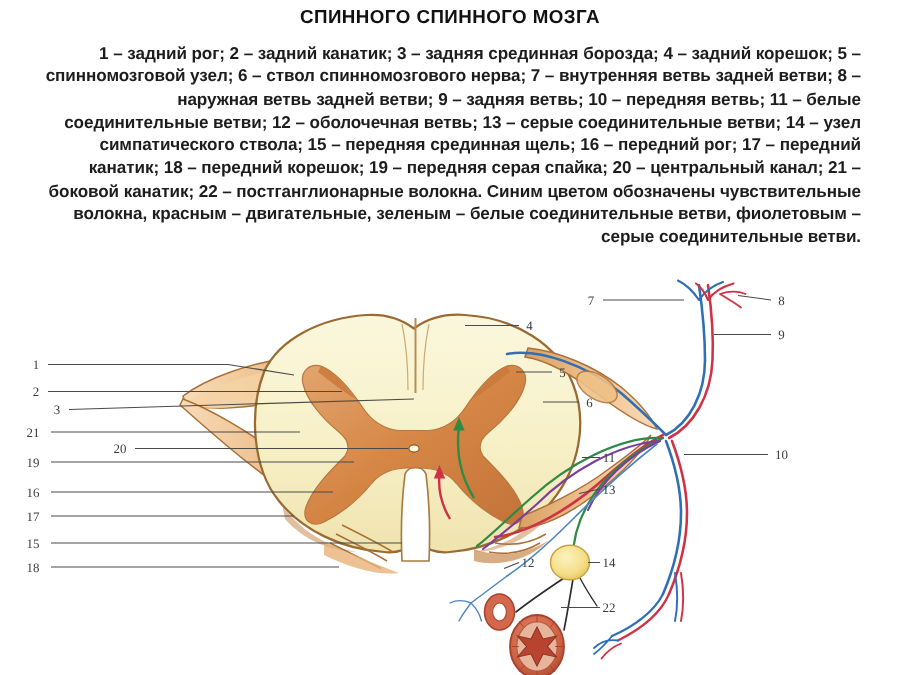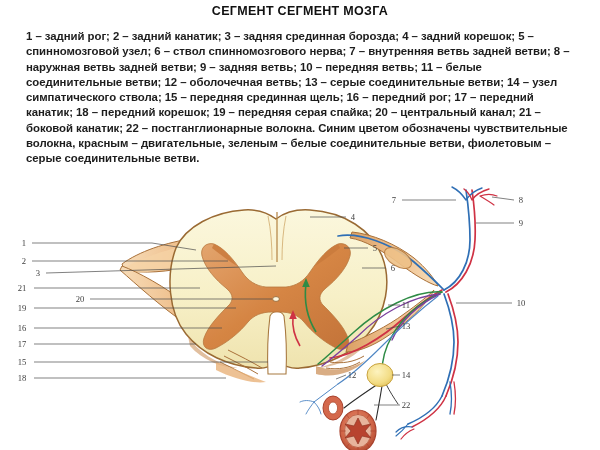--- a/index.html
+++ b/index.html
@@ -19,21 +19,21 @@
     text-align:center;
     font-size:12.5px;
     font-weight:bold;
     letter-spacing:.3px;
     color:#111;
   }
 
   .legend{
     position:absolute;
     top:29px;left:26px;width:548px;
-    text-align:left;
+    text-align:right;
     font-size:11.4px;
     font-weight:bold;
     line-height:15.3px;
     color:#1d1d1d;
     letter-spacing:-0.05px;
   }
 
   .figure{
     position:absolute;
     top:186px;left:0;width:600px;height:264px;
@@ -45,21 +45,21 @@
     font-size:8.6px;
     fill:#3c3c3c;
   }
   .leader{stroke:#4a4a4a;stroke-width:.7;fill:none;}
 </style>
 </head>
 <body>
 
 <div id="page">
 
-  <div class="title">СЕГМЕНТ СЕГМЕНТ МОЗГА</div>
+  <div class="title">СПИННОГО СПИННОГО МОЗГА</div>
 
   <div class="legend">1 – задний рог; 2 – задний канатик; 3 – задняя срединная борозда; 4 – задний корешок; 5 – спинномозговой узел; 6 – ствол спинномозгового нерва; 7 – внутренняя ветвь задней ветви; 8 – наружная ветвь задней ветви; 9 – задняя ветвь; 10 – передняя ветвь; 11 – белые соединительные ветви; 12 – оболочечная ветвь; 13 – серые соединительные ветви; 14 – узел симпатического ствола; 15 – передняя срединная щель; 16 – передний рог; 17 – передний канатик; 18 – передний корешок; 19 – передняя серая спайка; 20 – центральный канал; 21 – боковой канатик; 22 – постганглионарные волокна. Синим цветом обозначены чувствительные волокна, красным – двигательные, зеленым – белые соединительные ветви, фиолетовым – серые соединительные ветви.</div>
 
   <div class="figure">
     <svg viewBox="0 0 600 264" xmlns="http://www.w3.org/2000/svg">
       <defs>
         <linearGradient id="wmGrad" x1="0" y1="0" x2="0" y2="1">
           <stop offset="0%" stop-color="#fbf7dd"></stop>
           <stop offset="55%" stop-color="#f7f0c7"></stop>
           <stop offset="100%" stop-color="#efe3ae"></stop>

